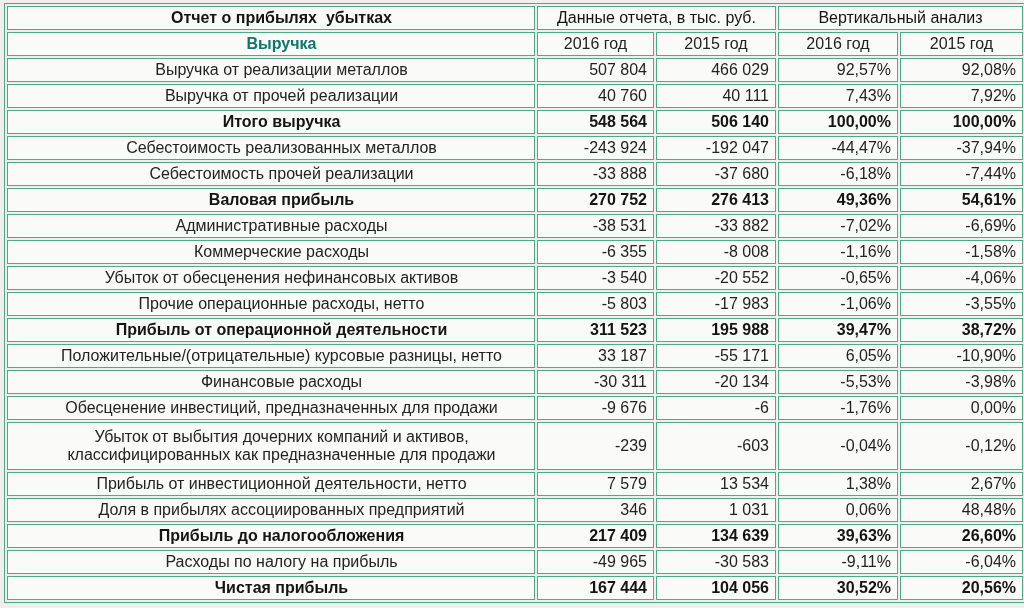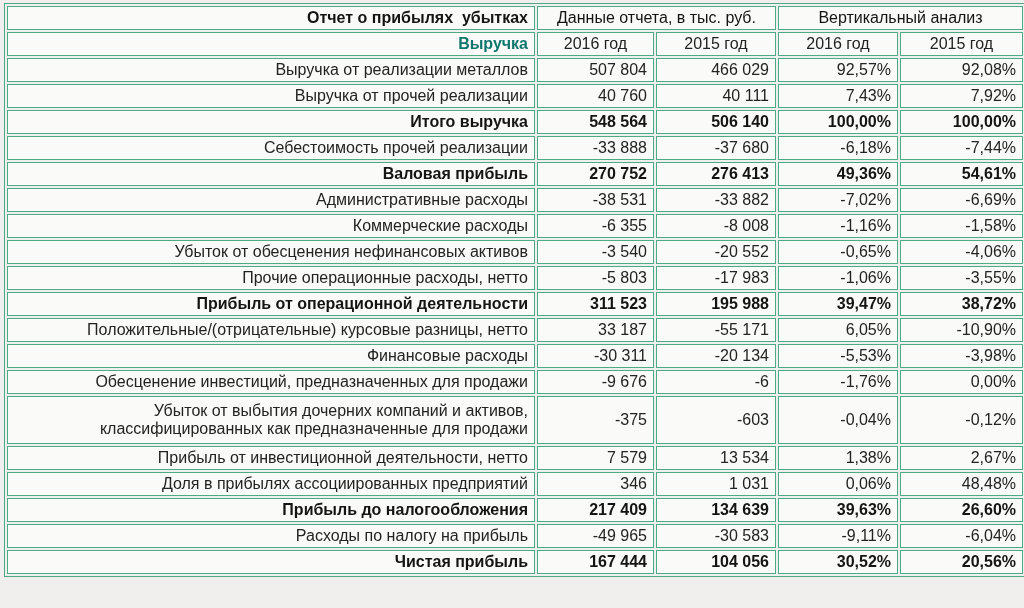--- a/index.html
+++ b/index.html
@@ -26,21 +26,21 @@
     border: 1px solid #4aab84;
     background: #fafaf8;
     padding: 0 6px;
     height: 22px;
     font-size: 16px;
     color: #232323;
     overflow: hidden;
     vertical-align: middle;
   }
   td.label {
-    text-align: right;
+    text-align: center;
     white-space: pre-wrap;
     line-height: 1.12;
     padding-left: 27px;
   }
   td.num {
     text-align: right;
     white-space: nowrap;
   }
   td.group-header {
     text-align: center;
@@ -97,20 +97,27 @@
           <td class="num">7,92%</td>
         </tr>
         <tr class="bold">
           <td class="label">Итого выручка</td>
           <td class="num">548 564</td>
           <td class="num">506 140</td>
           <td class="num">100,00%</td>
           <td class="num">100,00%</td>
         </tr>
         <tr>
+          <td class="label">Себестоимость реализованных металлов</td>
+          <td class="num">-243 924</td>
+          <td class="num">-192 047</td>
+          <td class="num">-44,47%</td>
+          <td class="num">-37,94%</td>
+        </tr>
+        <tr>
           <td class="label">Себестоимость прочей реализации</td>
           <td class="num">-33 888</td>
           <td class="num">-37 680</td>
           <td class="num">-6,18%</td>
           <td class="num">-7,44%</td>
         </tr>
         <tr class="bold">
           <td class="label">Валовая прибыль</td>
           <td class="num">270 752</td>
           <td class="num">276 413</td>
@@ -169,21 +176,21 @@
         <tr>
           <td class="label">Обесценение инвестиций, предназначенных для продажи</td>
           <td class="num">-9 676</td>
           <td class="num">-6</td>
           <td class="num">-1,76%</td>
           <td class="num">0,00%</td>
         </tr>
         <tr class="tall">
           <td class="label">Убыток от выбытия дочерних компаний и активов,
 классифицированных как предназначенные для продажи</td>
-          <td class="num">-375</td>
+          <td class="num">-239</td>
           <td class="num">-603</td>
           <td class="num">-0,04%</td>
           <td class="num">-0,12%</td>
         </tr>
         <tr>
           <td class="label">Прибыль от инвестиционной деятельности, нетто</td>
           <td class="num">7 579</td>
           <td class="num">13 534</td>
           <td class="num">1,38%</td>
           <td class="num">2,67%</td>

